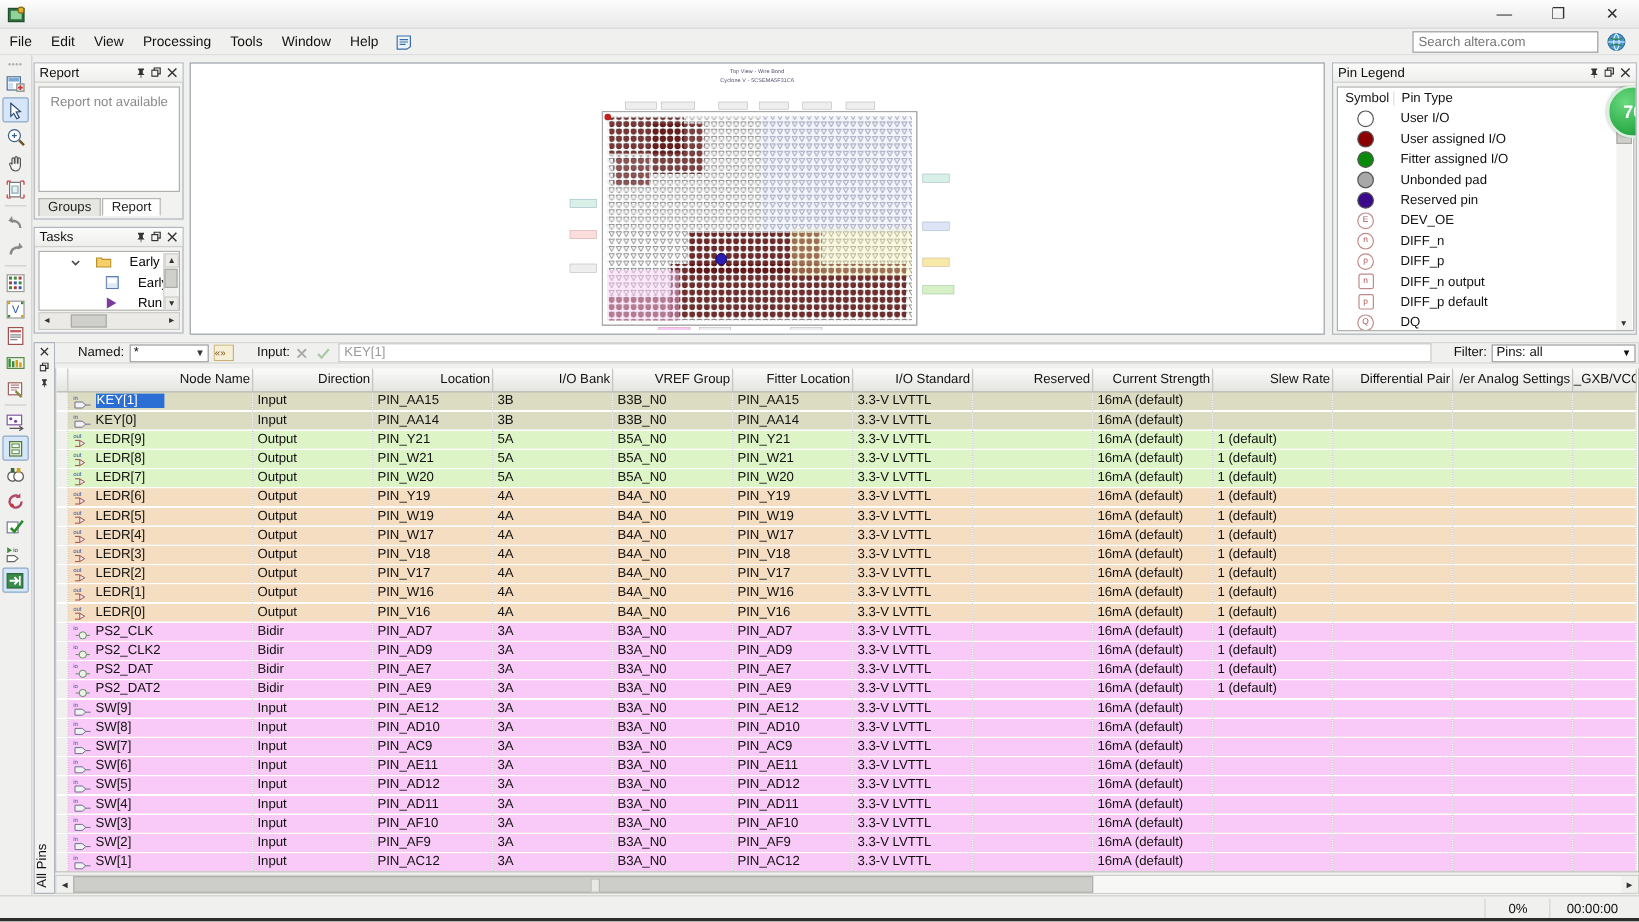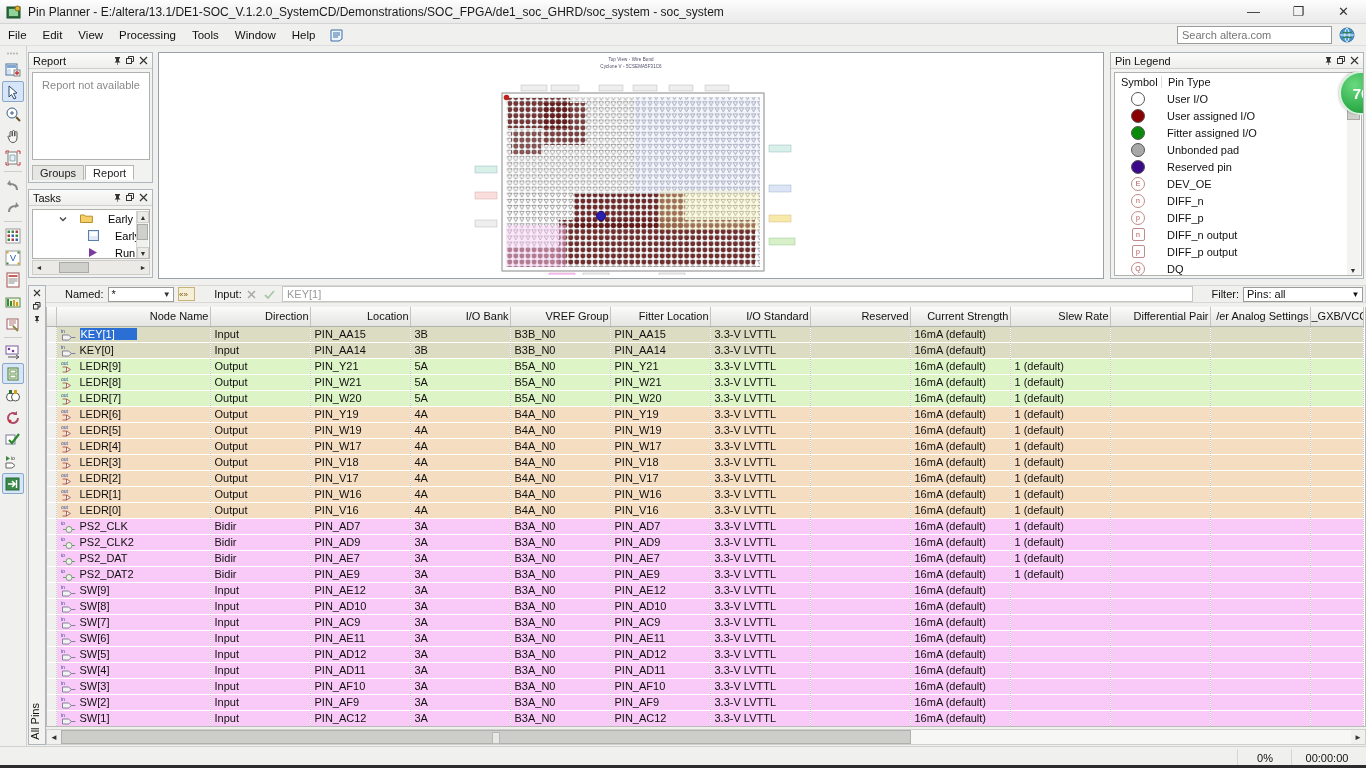--- a/index.html
+++ b/index.html
@@ -261,21 +261,20 @@
 <div class="app">
 
   <div class="titlebar">
     <div class="title-icon">
       <svg width="16" height="16" viewBox="0 0 16 16">
         <rect x="1" y="3" width="13" height="11" fill="#2f6f3f" stroke="#1d4d2a"></rect>
         <rect x="3" y="5" width="9" height="7" fill="#8fd39b"></rect>
         <circle cx="11.5" cy="4.5" r="2.5" fill="#e0b030" stroke="#8a6a10"></circle>
       </svg>
     </div>
-    <div class="title-text">Pin Planner - E:/altera/13.1/DE1-SOC_V.1.2.0_SystemCD/Demonstrations/SOC_FPGA/de1_soc_GHRD/soc_system - soc_system</div>
     <div class="winbtns">
       <div class="winbtn">—</div>
       <div class="winbtn">❐</div>
       <div class="winbtn close">✕</div>
     </div>
   </div>
 
   <div class="menubar">
     <div class="menu-item">File</div>
     <div class="menu-item">Edit</div>
@@ -715,21 +714,21 @@
           <div class="legend-row">
             <span class="sym">
               <span class="sym-sq">n</span>
             </span>
             <span class="lbl">DIFF_n output</span>
           </div>
           <div class="legend-row">
             <span class="sym">
               <span class="sym-sq">p</span>
             </span>
-            <span class="lbl">DIFF_p output</span>
+            <span class="lbl">DIFF_p default</span>
           </div>
           <div class="legend-row">
             <span class="sym">
               <span class="sym-ring">Q</span>
             </span>
             <span class="lbl">DQ</span>
           </div>
         </div>
       <div class="legend-vsb">
         <div class="sb-arrow" style="border:none;background:#f3f3f1;">▲</div>

